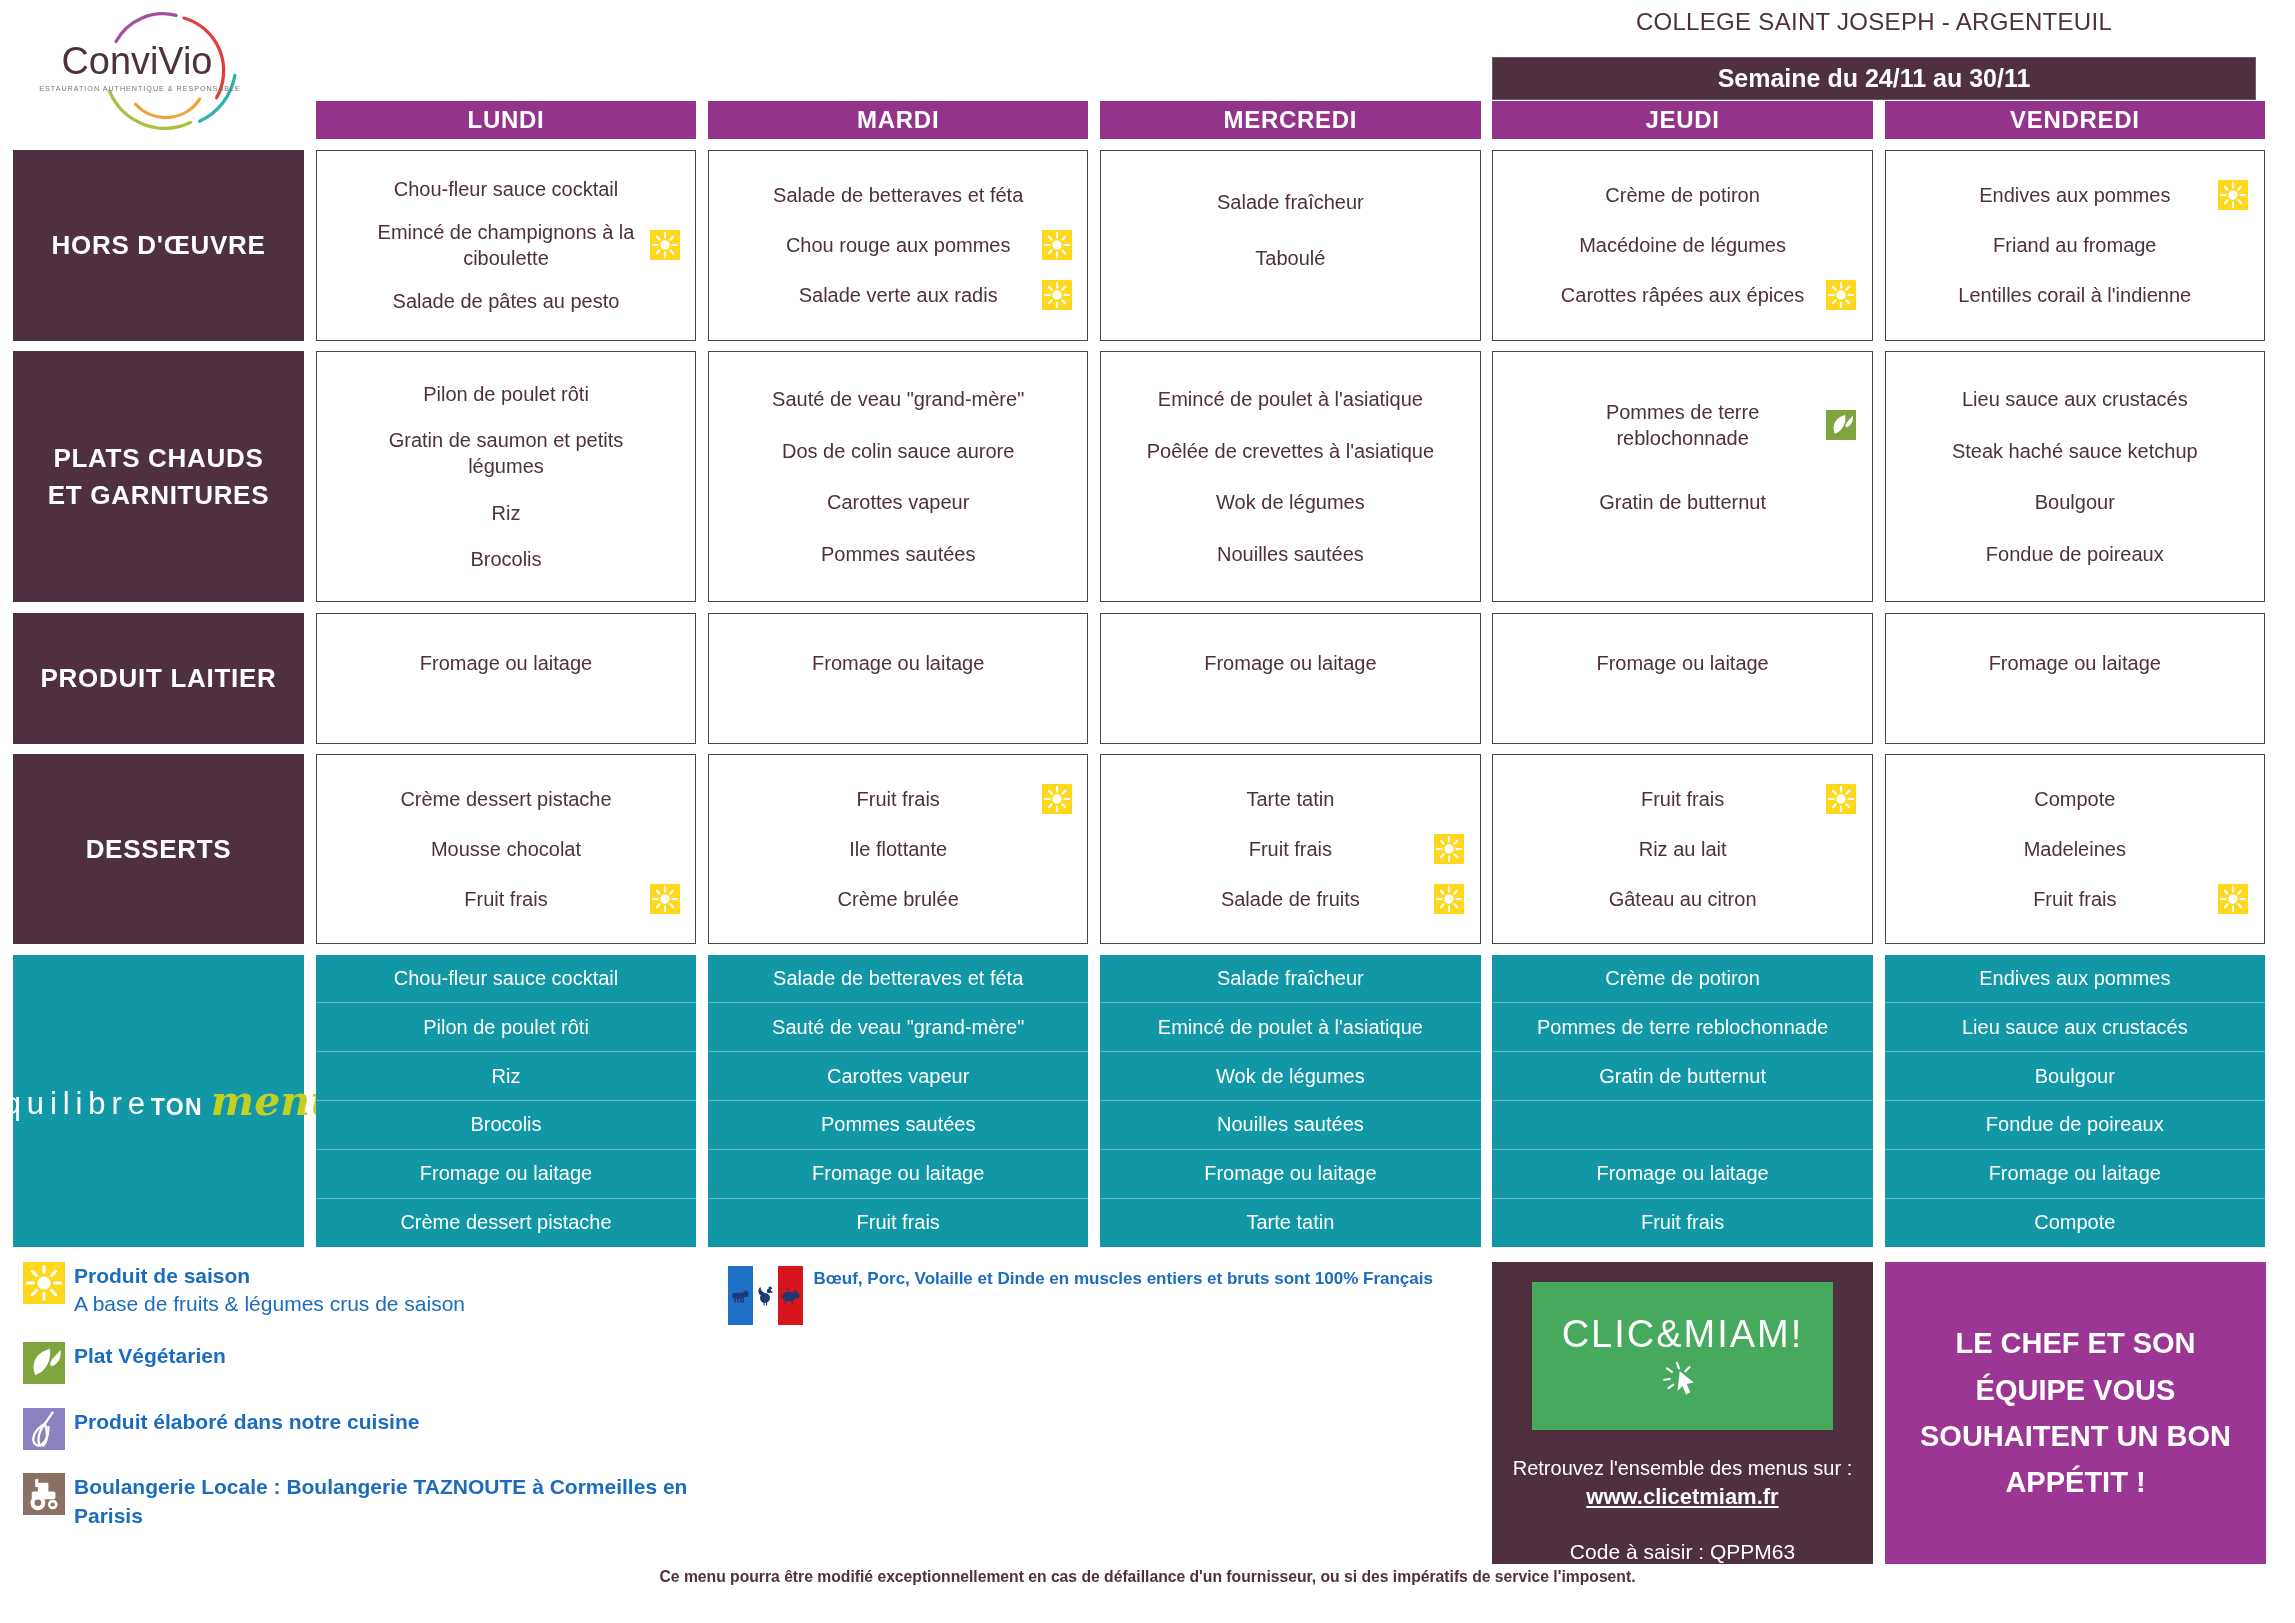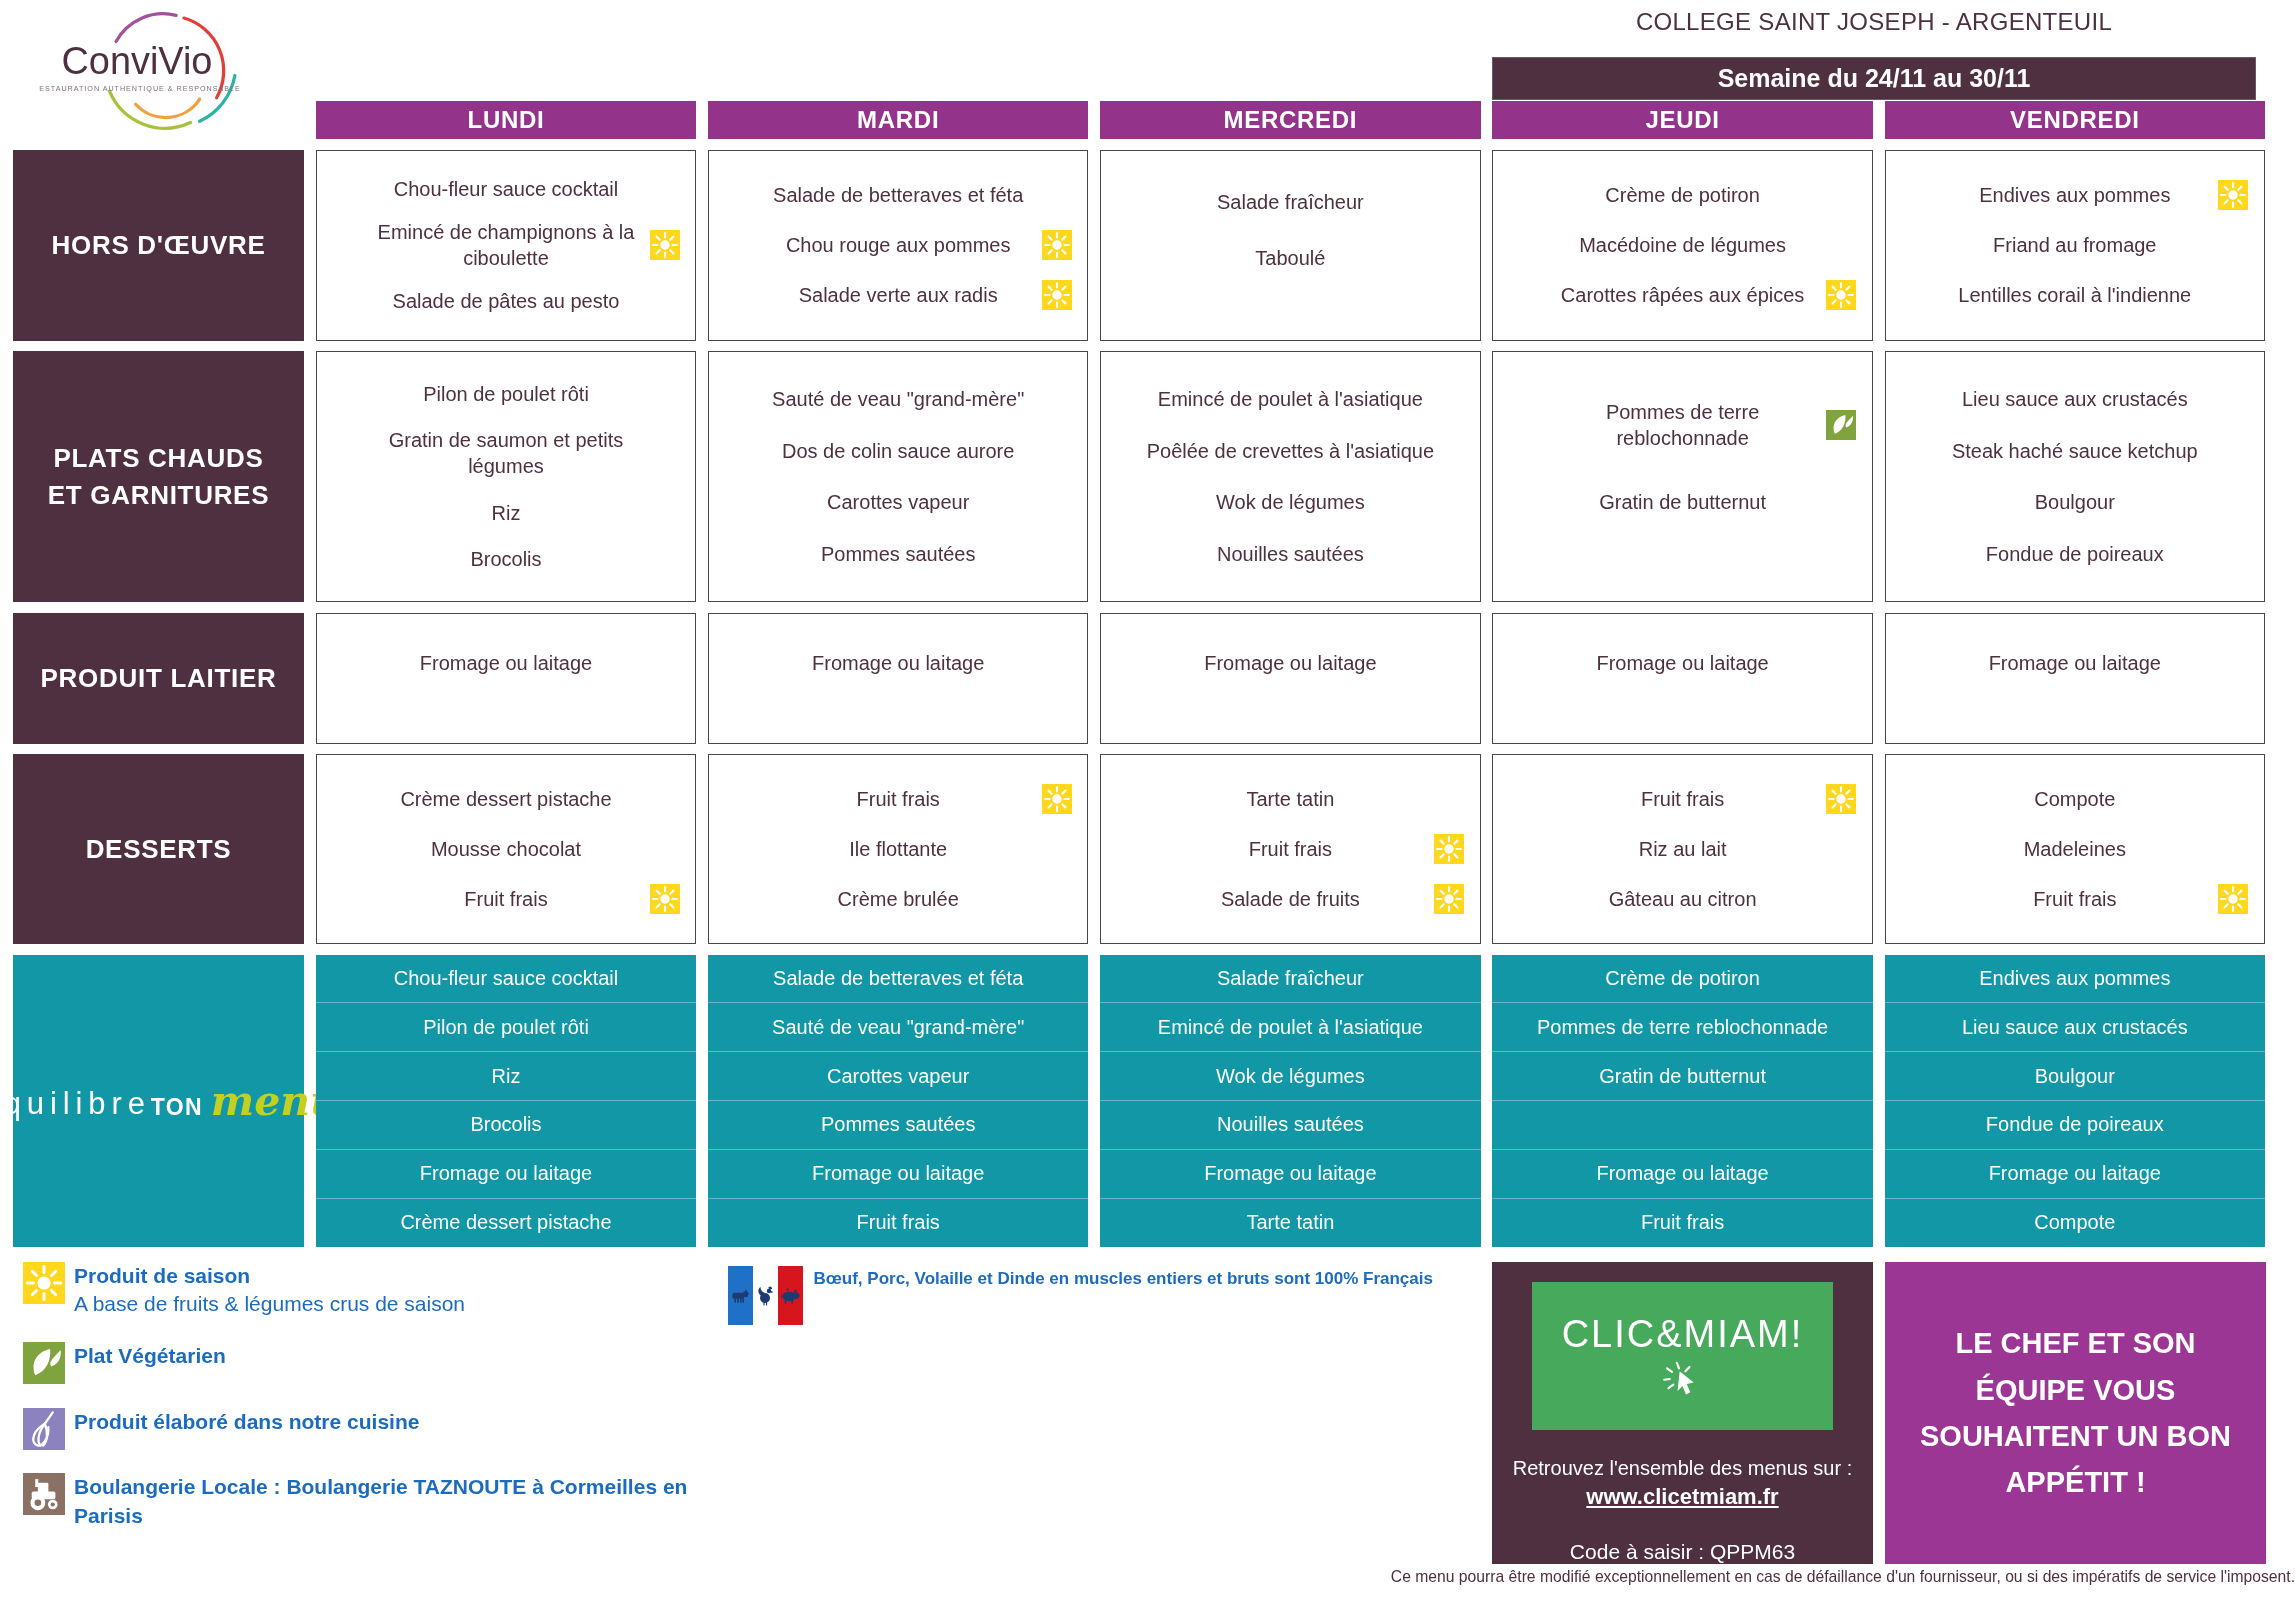--- a/index.html
+++ b/index.html
@@ -75,22 +75,22 @@
   .clic-line1 { margin-top:27.5px; font-size:20px; }
   .clic-url { margin-top:3.9px; font-size:22px; font-weight:bold; text-decoration:underline; color:#fff; }
   .clic-code { margin-top:30px; font-size:21px; }
 
   
   .chef { position:absolute; left:1885px; top:1262px; width:381px; height:302px;
           background:#9B3694; color:#fff; font-weight:bold; font-size:29px; line-height:1.6;
           display:flex; align-items:center; justify-content:center; text-align:center;
           padding:0 23.6px; }
 
-  .footer { position:absolute; left:0; top:1568px; width:100%; text-align:right;
-          color:#4E3040; font-size:15.7px; }
+  .footer { position:absolute; left:0; top:1568px; width:100%; text-align:center;
+          color:#4E3040; font-size:15.7px;font-weight:bold; }
 </style>
 </head>
 <body>
 
 <div class="page">
 
   <svg class="conv" viewBox="0 0 340 205">
     <g fill="none" stroke-width="5" stroke-linecap="round">
       <path d="M118 62 A82 82 0 0 1 210 22" stroke="#A4509E"></path>
       <path d="M222 26 A84 84 0 0 1 272 148" stroke="#E04038"></path>

